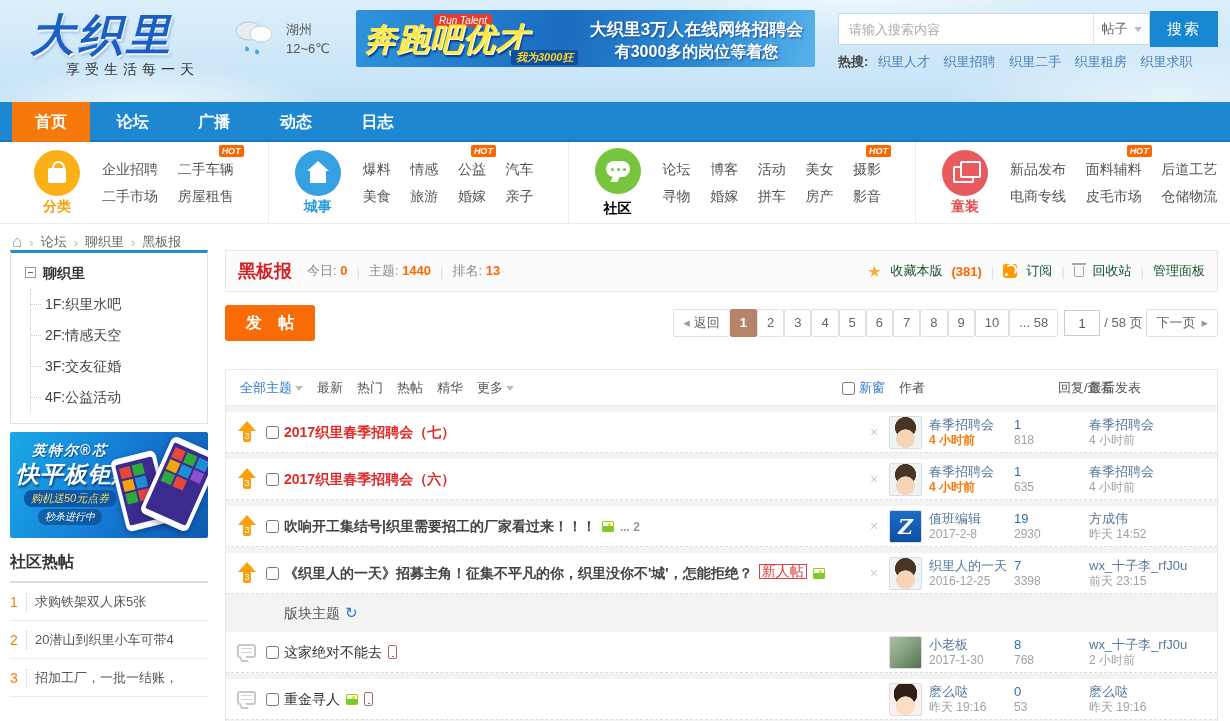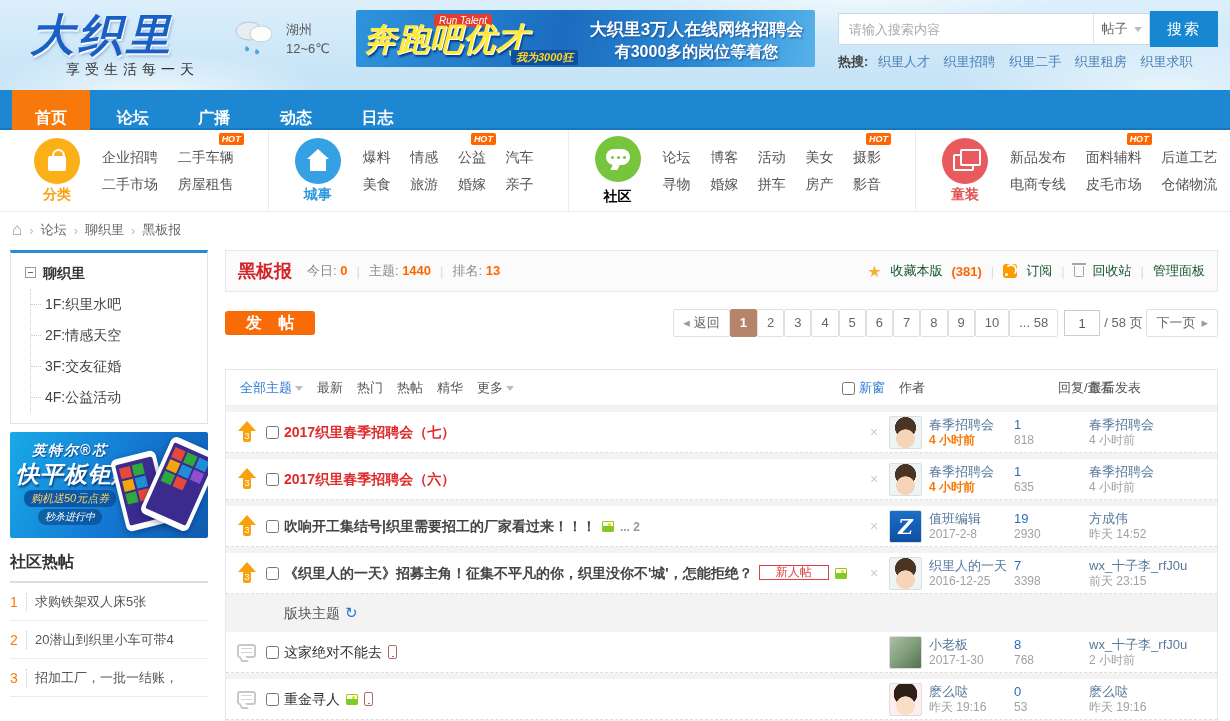--- a/index.html
+++ b/index.html
@@ -1,20 +1,20 @@
 <!DOCTYPE html>
 <html><head>
 <meta charset="utf-8">
 <style>
   * { margin:0; padding:0; box-sizing:border-box; }
   html,body { width:1230px; height:721px; overflow:hidden; background:#fff;
     font-family:"Liberation Sans","DejaVu Sans",sans-serif; font-size:13px; color:#333; }
 
   
-  .hdr { position:relative; width:1230px; height:90px;
+  .hdr { position:relative; width:1230px; height:102px;
     background:
       radial-gradient(ellipse 260px 70px at 12% 110%, rgba(255,255,255,.8), transparent 70%),
       radial-gradient(ellipse 300px 80px at 70% -20%, rgba(255,255,255,.7), transparent 70%),
       radial-gradient(ellipse 320px 90px at 95% 100%, rgba(255,255,255,.6), transparent 70%),
       linear-gradient(180deg,#dceffb,#c3e2f6); padding-left: 32px; }
   .logo { position:absolute; left:30px; top:6px; }
   .logo-txt { font-family:"DejaVu Serif","Liberation Serif",serif; font-style:italic; font-weight:bold;
     font-size:44px; color:#1a5fc4; letter-spacing:4px; text-shadow:1px 2px 0 rgba(255,255,255,.9),2px 3px 3px rgba(30,80,160,.35); }
   .logo-tag { font-size:14px; color:#333; letter-spacing:5px; margin:-4px 0 0 36px; }
   .weather { position:absolute; left:232px; top:16px; display:flex; align-items:center; gap:8px; }
@@ -33,21 +33,21 @@
   .search-input::placeholder { color:#aaa; }
   .search-scope { width:56px; border-left:1px solid #e0e6ec; display:flex; align-items:center; justify-content:center; gap:3px; color:#666; cursor:pointer; font-size:13px; }
   .search-btn { position:absolute; left:1150px; top:11px; width:68px; height:36px; background:#1687d0; color:#fff; border:none;
     font-size:15px; letter-spacing:2px; cursor:pointer; font-family:inherit; }
   .hotsearch { position:absolute; left:838px; top:53px; font-size:13px; }
   .hotsearch b { color:#444; margin-right:6px; }
   .hotsearch a { color:#4a7fb5; text-decoration:none; margin-right:10px; cursor:pointer; }
 
   
   .nav { position:relative; width:1230px; height:40px; background:#1d87d2; border-bottom:2px solid #1677c0; padding-left:12px; }
-  .nav-item { display:inline-block; height:40px; line-height:40px; padding:8px 23px; color:#fff; font-size:16px; font-weight:bold; cursor:pointer; }
+  .nav-item { display:inline-block; height:40px; line-height:40px; padding:0 23px; color:#fff; font-size:16px; font-weight:bold; cursor:pointer; }
   .nav-item.active { background:#f8790b; }
 
   
   .cats { width:1230px; height:82px; background:#fff; border-bottom:1px solid #e7eef4; display:flex; padding:0 8px; }
   .cat-group { display:flex; align-items:center; padding:0 18px; border-right:1px solid #ececec; }
   .cat-group:last-child { border-right:none; }
   .cat-id { width:62px; text-align:center; margin-right:14px; }
   .cat-icon { width:46px; height:46px; border-radius:50%; position:relative; margin:0 auto 2px; }
   .cat-label { font-size:14px; font-weight:bold; }
   .c-orange { background:#fbb018; } .l-orange { color:#f8a00d; }
@@ -118,21 +118,21 @@
   .fh-right a { color:#14532d; text-decoration:none; cursor:pointer; }
   .fav-count { color:#f60; font-weight:bold; }
   .icon-star::before { content:"★"; color:#fbb034; font-size:16px; }
   .rss { display:inline-block; width:14px; height:14px; background:#f90; border-radius:3px; position:relative; vertical-align:-2px; }
   .rss::before { content:""; position:absolute; left:2px; bottom:2px; width:3px; height:3px; background:#fff; border-radius:50%; }
   .rss::after { content:""; position:absolute; left:2px; bottom:2px; width:8px; height:8px; border:2px solid #fff; border-left-color:transparent; border-bottom-color:transparent; border-radius:50%; }
   .trash { display:inline-block; width:10px; height:11px; border:1px solid #a6a6a6; border-top:none; border-radius:0 0 2px 2px; position:relative; vertical-align:-1px; }
   .trash::before { content:""; position:absolute; top:-3px; left:-3px; width:14px; height:2px; background:#a6a6a6; }
 
   .actions-row { margin-top:13px; height:36px; display:flex; align-items:center; justify-content:space-between; }
-  .post-btn { width:90px; height:24px; background:#f96b07; color:#fff; border:none; border-radius:3px; font-size:16px; font-weight:bold; letter-spacing:6px; cursor:pointer; font-family:inherit; padding-left:6px; }
+  .post-btn { width:90px; height:36px; background:#f96b07; color:#fff; border:none; border-radius:3px; font-size:16px; font-weight:bold; letter-spacing:6px; cursor:pointer; font-family:inherit; padding-left:6px; }
   .pager { display:flex; align-items:center; gap:0; }
   .pg { min-width:18px; padding:0 9px; height:28px; line-height:26px; border:1px solid #e0e0e0; background:#fff; color:#666; text-align:center; border-radius:2px; cursor:pointer; font-size:13px; }
   .pg.active { background:#b5846b; border-color:#b5846b; color:#fff; font-weight:bold; cursor:default; }
   .pg-input { width:36px; height:26px; border:1px solid #ccc; text-align:center; font-size:13px; color:#555; margin-left:6px; font-family:inherit; }
   .pg-total { color:#666; margin:0 4px; }
   .arr-l::before { content:"◂"; margin-right:4px; color:#999; }
   .arr-r::after { content:"▸"; margin-left:6px; color:#999; }
 
   .table { margin-top:28px; border:1px solid #e8e8e8; background:#f3f3f3; }
   .filter-bar { height:36px; background:#fff; border-bottom:1px solid #ececec; position:relative; display:flex; align-items:center; padding:0 14px; gap:14px; font-size:13px; }
@@ -151,21 +151,21 @@
   .pin::after { content:""; position:absolute; left:7px; top:9px; width:8px; height:12px; background:#f9a10d; border-radius:2px; }
   .pin .digit { position:absolute; left:7px; top:10px; width:8px; z-index:2; color:#fff; font-size:9px; text-align:center; }
   .bubble { position:absolute; left:11px; top:12px; width:19px; height:14px; border:2px solid #c8c8c8; border-radius:3px; background:#fff; }
   .bubble::before { content:""; position:absolute; left:1px; bottom:-6px; width:5px; height:4px; background:#fff; border-left:2px solid #c8c8c8; border-bottom:2px solid #c8c8c8; transform:skewX(28deg); }
   .bubble::after { content:""; position:absolute; left:2px; top:2px; width:11px; height:1px; background:#d4d4d4; box-shadow:0 4px 0 #d4d4d4; }
   .trow input[type=checkbox] { position:absolute; left:40px; top:14px; }
   .t-title { position:absolute; left:58px; top:0; line-height:41px; white-space:nowrap; font-size:14px; color:#333; text-decoration:none; cursor:pointer; }
   .t-title.red { color:#e02a2a; font-weight:bold; }
   .t-title.bold { color:#444; font-weight:bold; }
   .t-suffix { color:#999; font-size:12px; margin-left:6px; }
-  .newbadge { display:inline-block; border:1px solid #e04040; color:#e04040; font-size:12px; line-height:13px; padding:0 16px; margin-left:6px; vertical-align:2px; font-weight:normal; }
+  .newbadge { display:inline-block; border:1px solid #e04040; color:#e04040; font-size:14px; line-height:13px; padding:0 2px; margin-left:6px; vertical-align:2px; font-weight:normal; }
   .att-img { display:inline-block; width:12px; height:11px; border:1px solid #9c0; background:linear-gradient(180deg,#fff 0 45%,#7c3 45%); vertical-align:-1px; margin-left:6px; border-radius:1px; position:relative; }
   .att-img::before { content:""; position:absolute; top:1px; right:2px; width:3px; height:3px; border-radius:50%; background:#fc0; }
   .att-phone { display:inline-block; width:9px; height:14px; border:1px solid #b06a6a; border-radius:2px; margin-left:6px; vertical-align:-2px; position:relative; background:#fff; }
   .att-phone::after { content:""; position:absolute; bottom:1px; left:50%; margin-left:-1px; width:2px; height:1px; background:#b06a6a; }
   .t-close { position:absolute; left:644px; top:0; line-height:41px; color:#ccc; font-size:14px; cursor:pointer; }
   .avatar { position:absolute; left:663px; top:4px; width:33px; height:33px; border:1px solid #ddd; border-radius:2px; }
   .av-boy { background:radial-gradient(circle at 50% 70%, #f6d4b8 34%, transparent 36%), radial-gradient(circle at 50% 34%, #4a3423 40%, transparent 42%), #eef3f6; }
   .av-girl { background:radial-gradient(circle at 50% 70%, #f9ddc4 34%, transparent 36%), radial-gradient(circle at 50% 32%, #2e2018 44%, transparent 46%), #fdeef0; }
   .av-photo { background:linear-gradient(135deg,#aebfa4,#7d9a78 55%,#54714f); }
   .av-brand { background:linear-gradient(180deg,#1b6ec9,#0d4fa0); }

